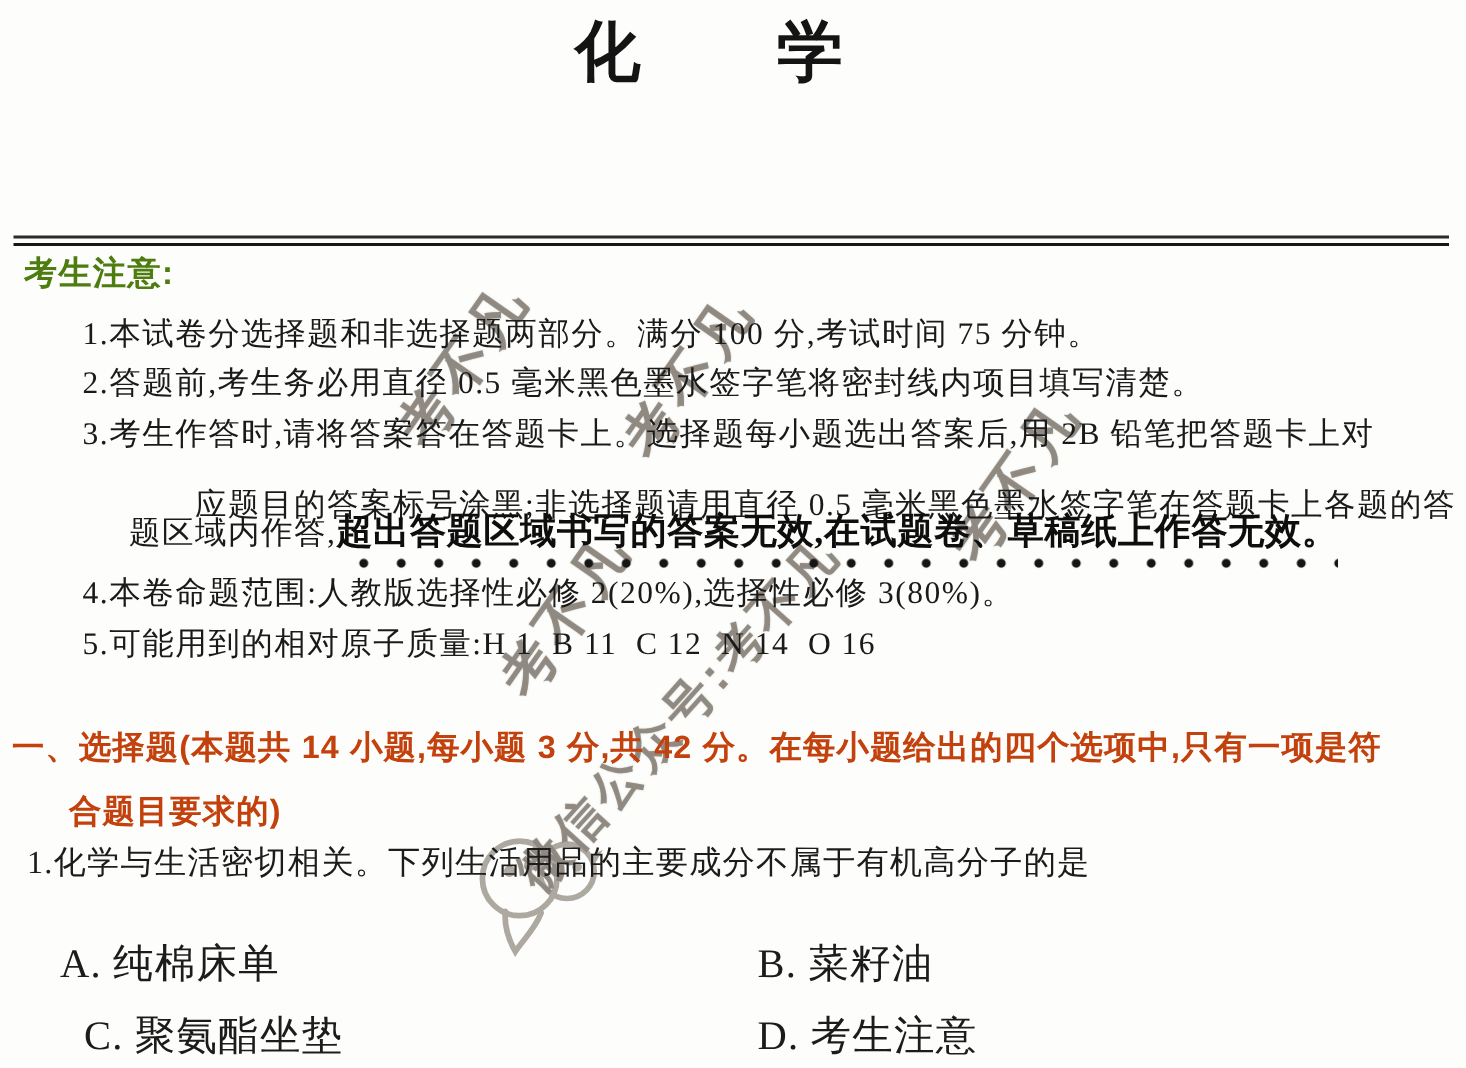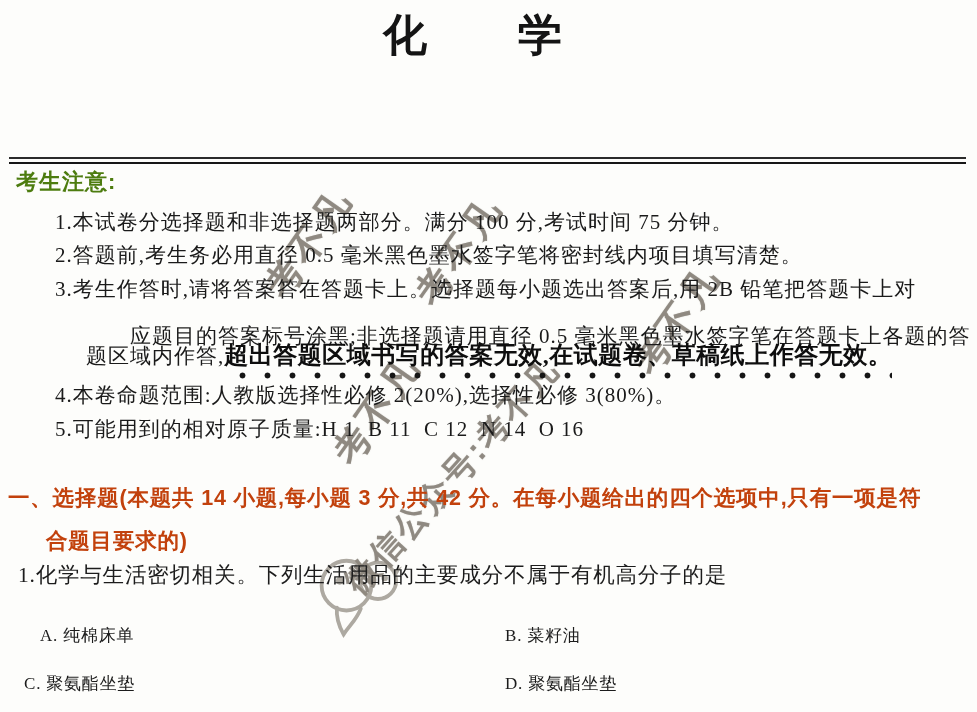--- a/index.html
+++ b/index.html
@@ -35,21 +35,21 @@
     background-size:25px 9px;
     background-repeat:repeat-x;
     background-position:6px bottom;
   }
   
   .section-heading{
     font-family:"Liberation Sans","DejaVu Sans",sans-serif;
     font-weight:700;font-size:21.5px;letter-spacing:0.8px;color:#c2410c;
   }
   .question-line{font-size:21.5px;letter-spacing:0.8px;}
-  .option-line{font-size:17px;letter-spacing:0.8px;}
+  .option-line{font-size:27px;letter-spacing:0.8px;}
   
   .wm{
     position:absolute;
     font-family:"Liberation Sans","DejaVu Sans",sans-serif;
     font-weight:700;
     color:rgba(133,127,118,0.82);
     text-shadow:0 0 1px rgba(133,127,118,0.55);
     white-space:pre;
     pointer-events:none;
   }
@@ -97,16 +97,16 @@
   <div class="abs body-line" style="left:86px;top:341px;"><span>题区域内作答,</span><span class="em-seg">超出答题区域书写的答案无效,在试题卷、草稿纸上作答无效。</span></div>
   <div class="abs body-line" style="left:55px;top:383px;">4.本卷命题范围:人教版选择性必修 2(20%),选择性必修 3(80%)。</div>
   <div class="abs body-line" style="left:55px;top:417px;">5.可能用到的相对原子质量:H 1  B 11  C 12  N 14  O 16</div>
 
   <div class="abs section-heading" style="left:8px;top:486px;">一、选择题(本题共 14 小题,每小题 3 分,共 42 分。在每小题给出的四个选项中,只有一项是符</div>
   <div class="abs section-heading" style="left:46px;top:529px;">合题目要求的)</div>
 
   <div class="abs question-line" style="left:18px;top:563px;">1.化学与生活密切相关。下列生活用品的主要成分不属于有机高分子的是</div>
   <div class="abs option-line" style="left:40px;top:626px;">A. 纯棉床单</div>
   <div class="abs option-line" style="left:505px;top:626px;">B. 菜籽油</div>
-  <div class="abs option-line" style="left:24px;top:674px;">C. 聚氨酯坐垫</div>
-  <div class="abs option-line" style="left:505px;top:674px;">D. 聚氨酯坐垫</div>
+  <div class="abs option-line" style="left:56px;top:674px;">C. 聚氨酯坐垫</div>
+  <div class="abs option-line" style="left:505px;top:674px;">D. 考生注意</div>
 
 </div>
 
 </body></html>

